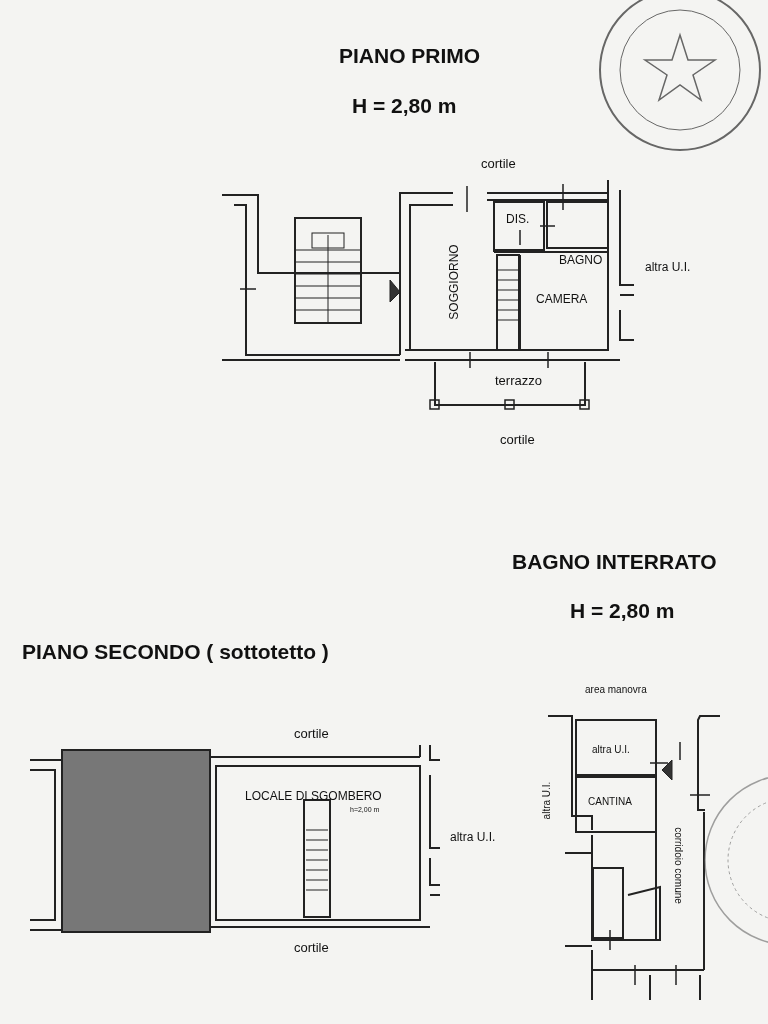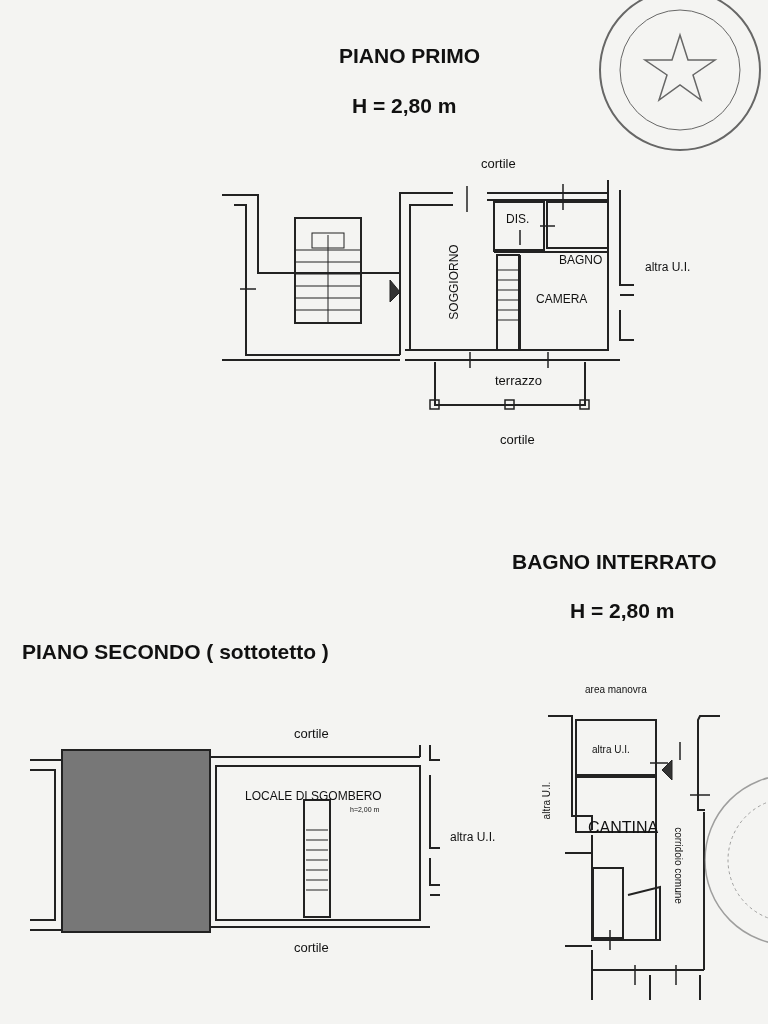--- a/index.html
+++ b/index.html
@@ -144,21 +144,21 @@
 <div class="abs lbl vert" style="left:416px;top:275px;">SOGGIORNO</div>
 <div class="abs lbl" style="left:536px;top:292px;">CAMERA</div>
 <div class="abs lbl" style="left:645px;top:260px;">altra U.I.</div>
 <div class="abs sm" style="left:495px;top:373px;">terrazzo</div>
 <div class="abs sm" style="left:500px;top:432px;">cortile</div>
 
 <div class="abs title" style="left:512px;top:550px;">BAGNO INTERRATO</div>
 <div class="abs title" style="left:570px;top:599px;">H = 2,80 m</div>
 <div class="abs sm" style="left:585px;top:684px;font-size:10px;text-align:right;">area manovra</div>
 <div class="abs sm" style="left:592px;top:744px;font-size:10px;">altra U.I.</div>
-<div class="abs sm" style="left:588px;top:796px;font-size:16px;margin-top:23px;">CANTINA</div>
+<div class="abs sm" style="left:588px;top:796px;font-size:10px;">CANTINA</div>
 <div class="abs sm vert" style="left:528px;top:795px;font-size:10px;">altra U.I.</div>
 <div class="abs sm vert" style="left:640px;top:860px;font-size:10px;transform:rotate(90deg);">corridoio comune</div>
 
 <div class="abs title" style="left:22px;top:640px;">PIANO SECONDO ( sottotetto )</div>
 <div class="abs sm" style="left:294px;top:726px;">cortile</div>
 <div class="abs lbl" style="left:245px;top:789px;">LOCALE DI SGOMBERO</div>
 <div class="abs sm" style="left:350px;top:806px;font-size:7px;">h=2,00 m</div>
 <div class="abs lbl" style="left:450px;top:830px;">altra U.I.</div>
 <div class="abs sm" style="left:294px;top:940px;">cortile</div>
 

